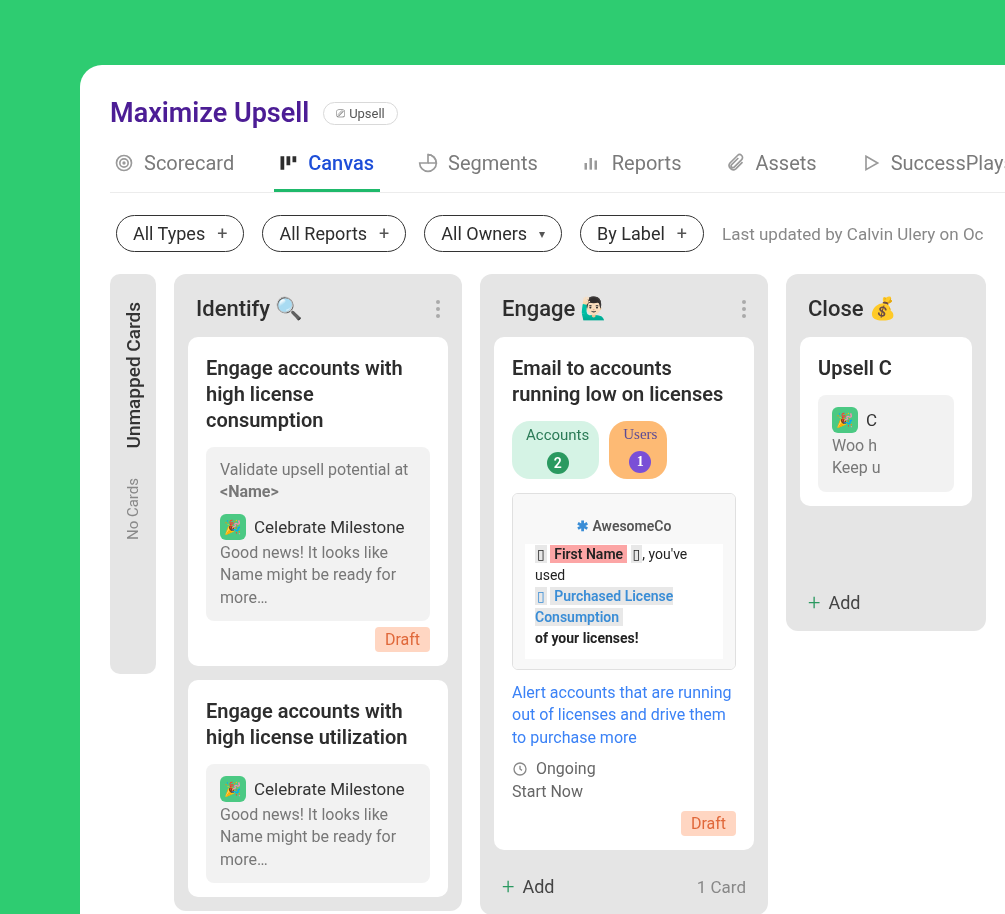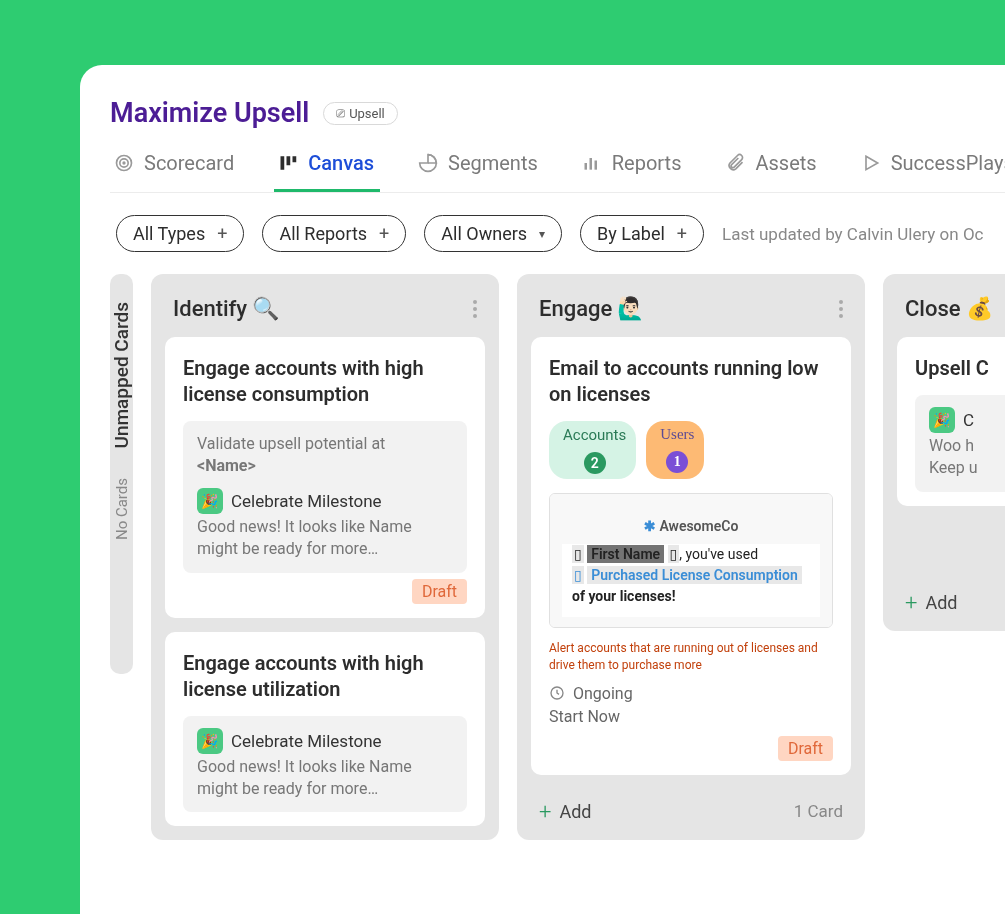--- a/index.html
+++ b/index.html
@@ -84,21 +84,21 @@
 }
 .side-sub {
   writing-mode: vertical-rl;
   transform: rotate(180deg);
   font-size: 15px;
   color: #888;
 }
 .column {
   background: #e5e5e5;
   border-radius: 12px;
-  width: 348px;
+  width: 288px;
   padding: 0 14px 14px 14px;
   flex-shrink: 0;
 }
 .col-header { display: flex; align-items: center; justify-content: space-between; padding: 22px 8px 16px 8px; }
 .col-title { font-size: 22px; font-weight: 500; color: #2d2d2d; display: flex; align-items: center; gap: 6px;}
 .kebab { width: 4px; height: 18px; display: flex; flex-direction: column; justify-content: space-between; }
 .kebab span { display: block; width: 4px; height: 4px; background: #aaa; border-radius: 50%; }
 .card {
   background: #fff;
   border-radius: 10px;
@@ -118,23 +118,23 @@
 .chip { border-radius: 18px; padding: 5px 10px 5px 14px; font-size: 15px; display: inline-flex; align-items: center; gap: 8px; flex-direction: column; }
 .chip-accounts { background: #d5f3e5; color: #2a7a56; }
 .chip-users { background: #fdba74; color: #5c4b94; font-family: Liberation Serif, serif; }
 .chip-count { width: 22px; height: 22px; border-radius: 50%; display: inline-flex; align-items: center; justify-content: center; color: #fff; font-size: 14px; font-weight: 600;}
 .cc-green { background: #2a9960; }
 .cc-purple { background: #7a4fd6; }
 .email-preview { border: 1px solid #e0e0e0; border-radius: 6px; padding: 0; overflow: hidden; margin-bottom: 12px;}
 .email-body { padding: 10px; background: #f8f8f8;}
 .email-logo { text-align: center; padding: 14px 0 10px 0; font-size: 14px; color: #555; font-weight: 600; display:flex; align-items:center; justify-content:center; gap:4px;}
 .email-text { font-size: 14px; color: #222; line-height: 1.5; padding: 0 10px 10px 10px; background:#fff; margin:0 2px;}
-.email-text .ph { background: #737373; padding: 1px 4px; font-weight: 600; }
+.email-text .ph { background: #fca5a5; padding: 1px 4px; font-weight: 600; }
 .email-text .link { color: #3a8dd6; background: #e8e8e8; padding: 1px 4px; font-weight: 600;}
-.card-desc { font-size: 12px; color: #c2410c; line-height: 1.4; margin-bottom: 10px; }
+.card-desc { font-size: 16px; color: #3b82f6; line-height: 1.4; margin-bottom: 10px; }
 .meta-row { display: flex; align-items: center; gap: 8px; font-size: 16px; color: #666; margin-bottom: 4px;}
 .add-footer { display: flex; align-items: center; justify-content: space-between; padding: 10px 8px 2px 8px;}
 .add-btn { display: inline-flex; align-items: center; gap: 8px; font-size: 18px; color: #444; cursor: pointer;}
 .add-plus { color: #2a9960; font-size: 22px; font-weight: 300;}
 .count-txt { font-size: 17px; color: #888; }
 .column-close { width: 200px; }
 svg { display: block; }
 </style>
 </head>
 <body>

